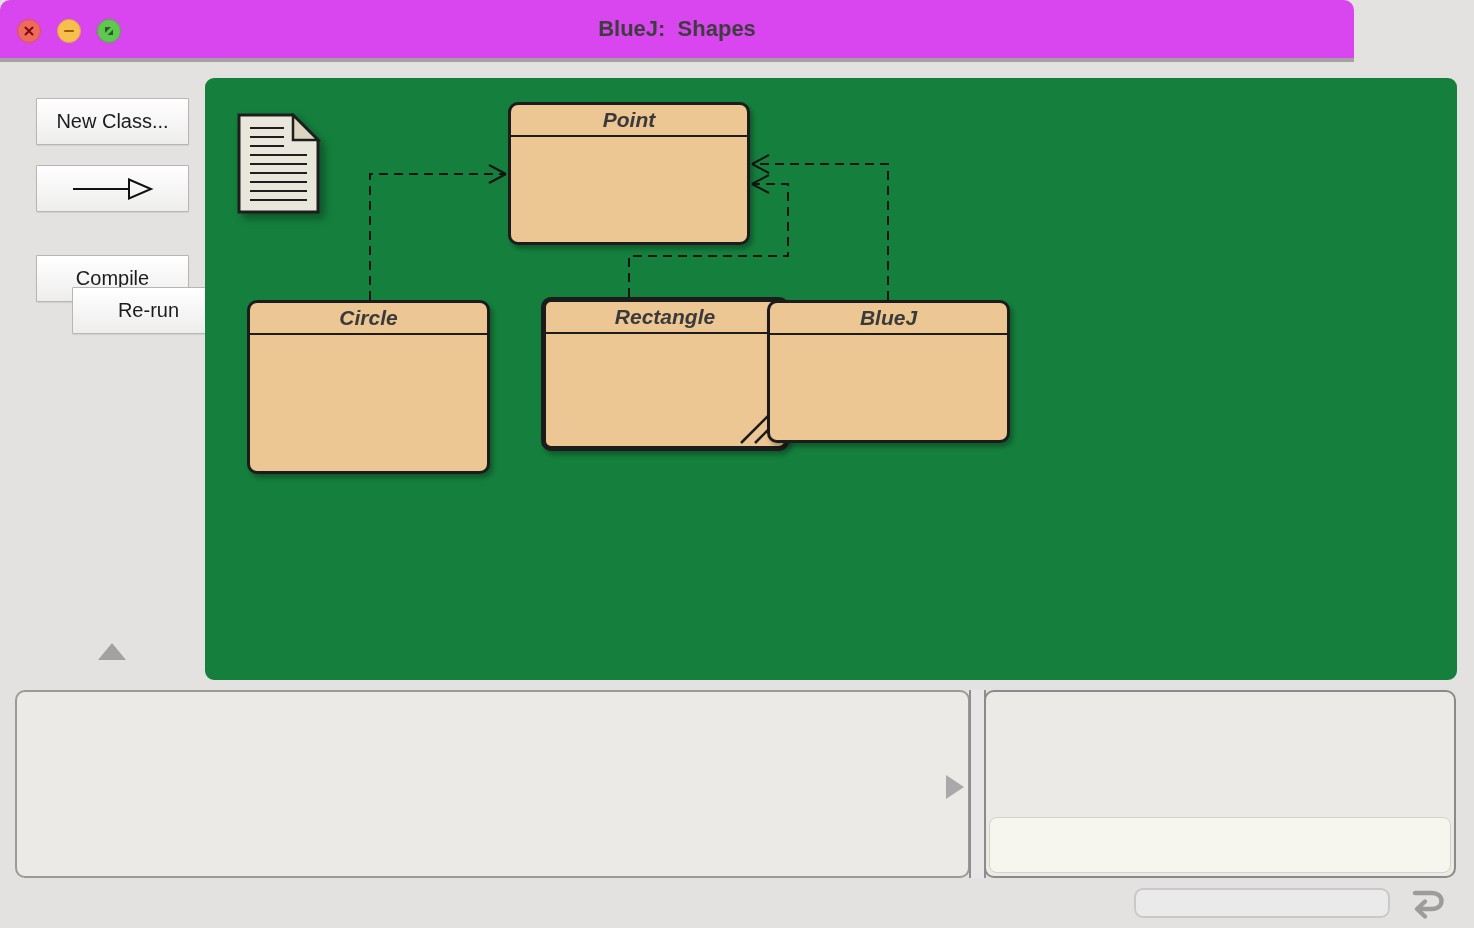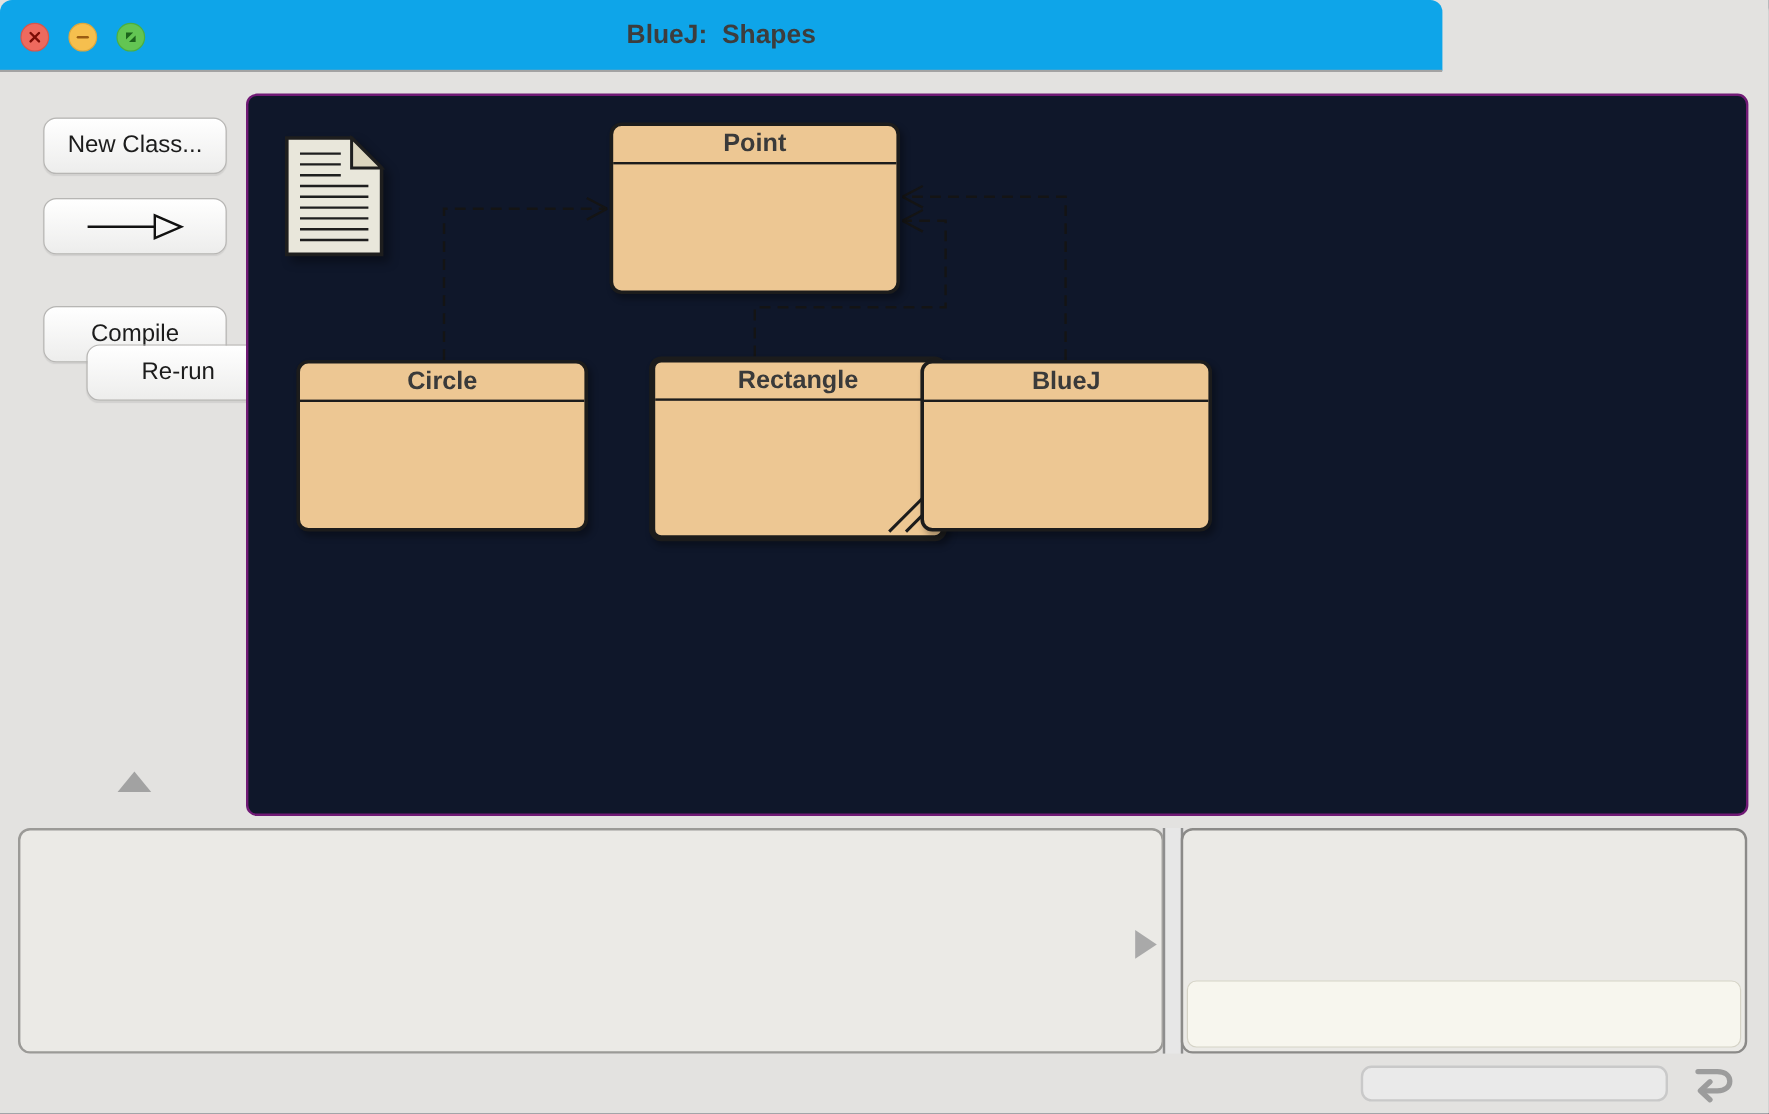--- a/index.html
+++ b/index.html
@@ -5,46 +5,46 @@
   html,body{margin:0;padding:0;}
   body{
     width:1474px;height:928px;overflow:hidden;
     background:#e3e2e0;
     font-family:"Liberation Sans",sans-serif;
     position:relative;
   }
   .window{position:absolute;inset:0;background:#e3e2e0;border-radius:10px 10px 0 0;}
   
   .titlebar{
-    position:absolute;left:0;top:0;width:1202px;height:58px;
-    background:#0ea5e9;border-bottom:2px solid #a3a3a3;border-radius:10px 10px 0 0;
+    position:absolute;left:0;top:0;width:1354px;height:58px;
+    background:#d946ef;border-bottom:4px solid #a3a3a3;border-radius:10px 10px 0 0;
   }
   .traffic{position:absolute;top:19px;width:22px;height:22px;border-radius:50%;
     display:flex;align-items:center;justify-content:center;}
   .t-close{left:17px;background:#ee6a5e;border:1px solid #d8554a;}
   .t-min{left:57px;background:#f6bf4e;border:1px solid #dea73c;}
   .t-zoom{left:97px;background:#63c553;border:1px solid #4caf3f;}
   .window-title{
     position:absolute;left:0;top:0;width:100%;height:58px;
     display:flex;align-items:center;justify-content:center;
     font-size:22px;font-weight:700;color:#3d3d3d;white-space:pre;
   }
   
   .tb-btn{
     position:absolute;left:36px;width:151px;height:45px;
     background:linear-gradient(#ffffff,#ededec);
-    border:1px solid #b7b6b4;border-radius:11px;
+    border:1px solid #b7b6b4;border-radius:1px;
     display:flex;align-items:center;justify-content:center;
     font-size:20px;color:#1c1c1c;box-shadow:0 1px 1px rgba(0,0,0,0.08);
     cursor:default;
   }
   
   .canvas{
     position:absolute;left:205px;top:78px;width:1248px;height:598px;
-    background:#0f172a;border:2px solid #701a75;border-radius:9px;
+    background:#15803d;border:2px solid #15803d;border-radius:9px;font-style:italic;
   }
   .arrow-layer{position:absolute;left:0;top:0;width:1248px;height:598px;}
   .class-box{
     position:absolute;background:#edc793;border:3px solid #1c1c1c;border-radius:10px;
     box-shadow:3px 4px 5px rgba(0,0,0,0.30);box-sizing:border-box;
   }
   .class-box.selected{border-width:5px;}
   .class-header{
     height:30px;border-bottom:2px solid #1c1c1c;
     display:flex;align-items:center;justify-content:center;
@@ -153,21 +153,21 @@
       <g fill="none" stroke="#141414" stroke-width="2">
         <path d="M422,217 V176 H581 V104 H547" stroke-dasharray="9,6"></path>
         <path d="M545,104 L562,95 M545,104 L562,113"></path>
       </g>
     </svg>
 
     <div class="class-box" style="left:301px;top:22px;width:242px;height:143px;">
       <div class="class-header">Point</div>
     </div>
 
-    <div class="class-box" style="left:40px;top:220px;width:243px;height:143px;">
+    <div class="class-box" style="left:40px;top:220px;width:243px;height:174px;">
       <div class="class-header">Circle</div>
     </div>
 
     <div class="class-box selected" style="left:298px;top:217px;width:248px;height:154px;margin-left:36px;">
       <div class="class-header">Rectangle</div>
       <svg class="resize-handle" width="48" height="48" viewBox="0 0 48 48">
         <line x1="6" y1="46" x2="46" y2="6" stroke="#1c1c1c" stroke-width="2.5"></line>
         <line x1="20" y1="46" x2="46" y2="20" stroke="#1c1c1c" stroke-width="2.5"></line>
       </svg>
     </div>

